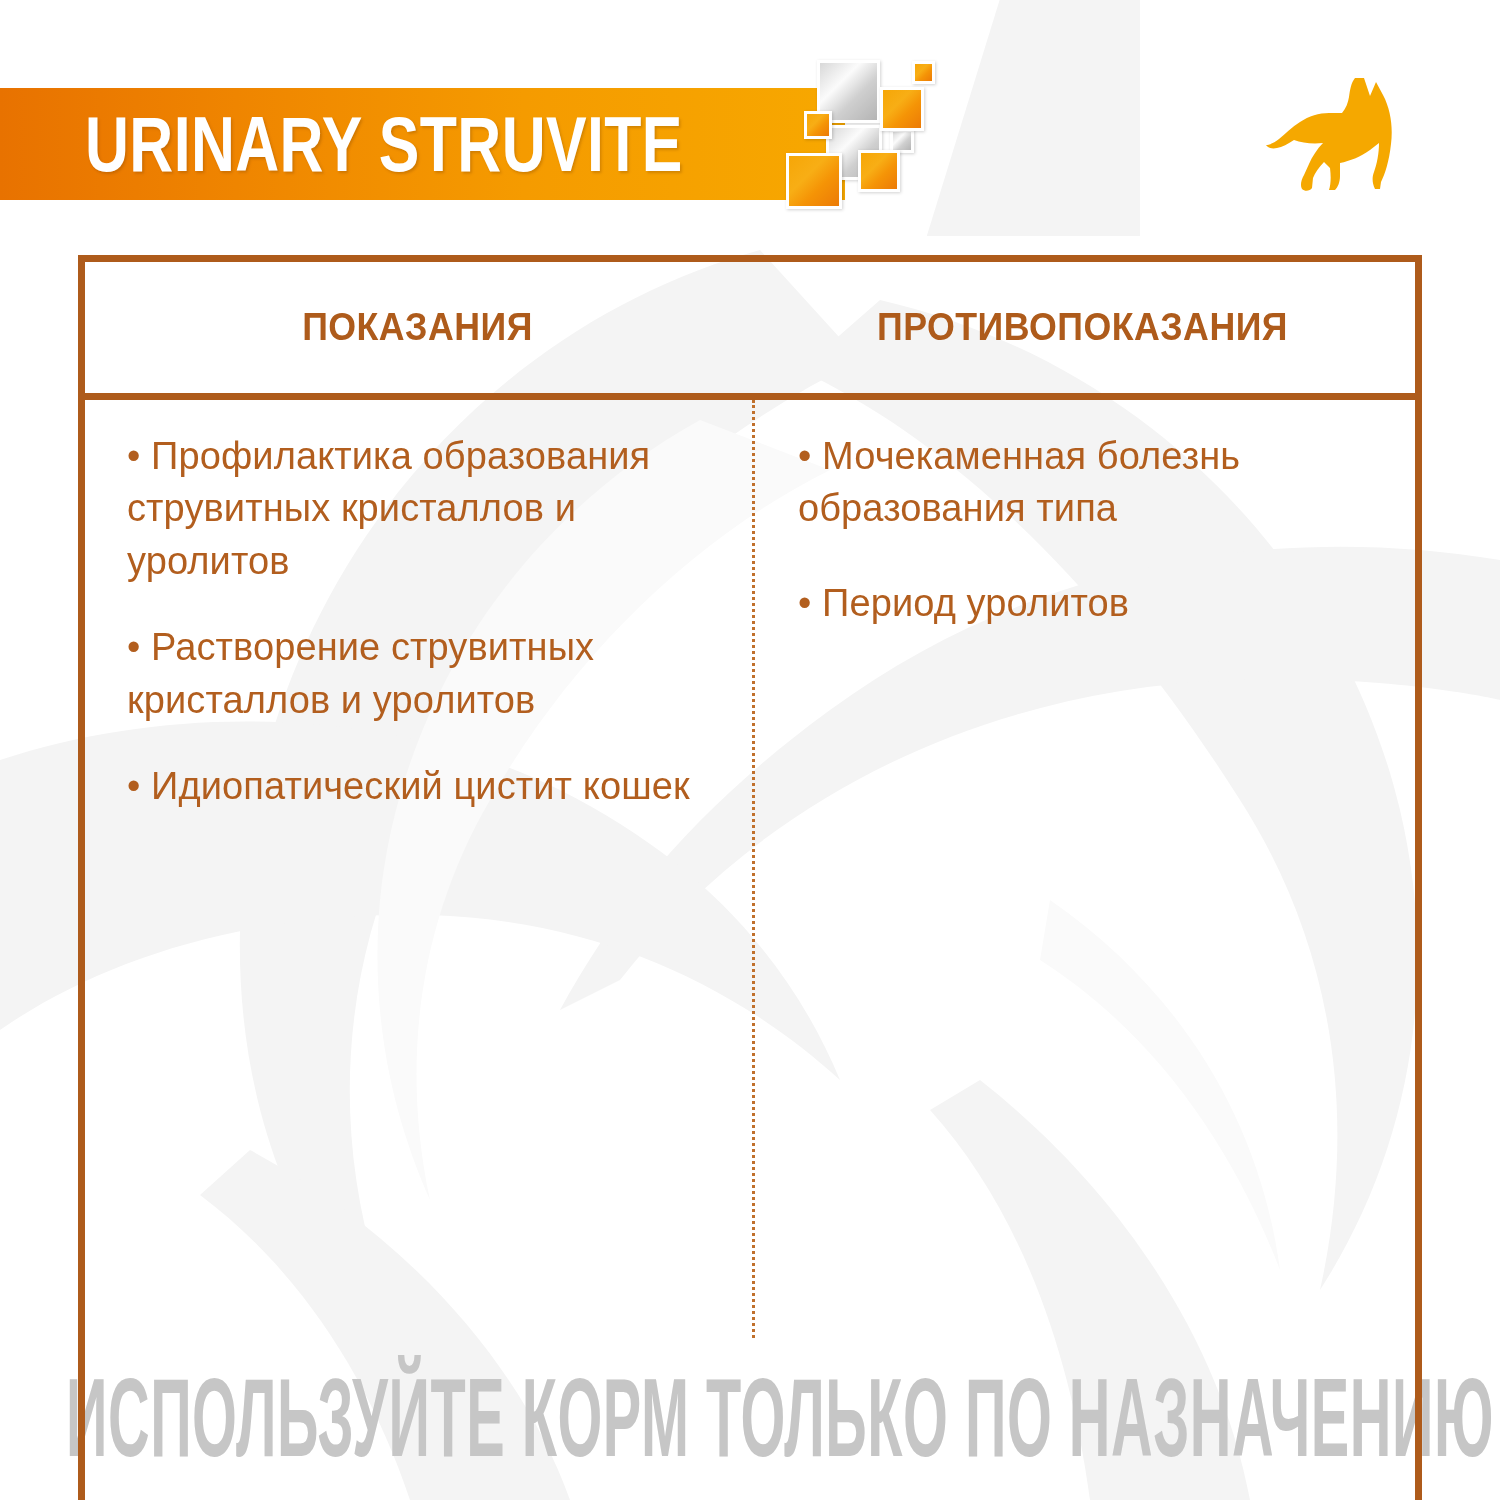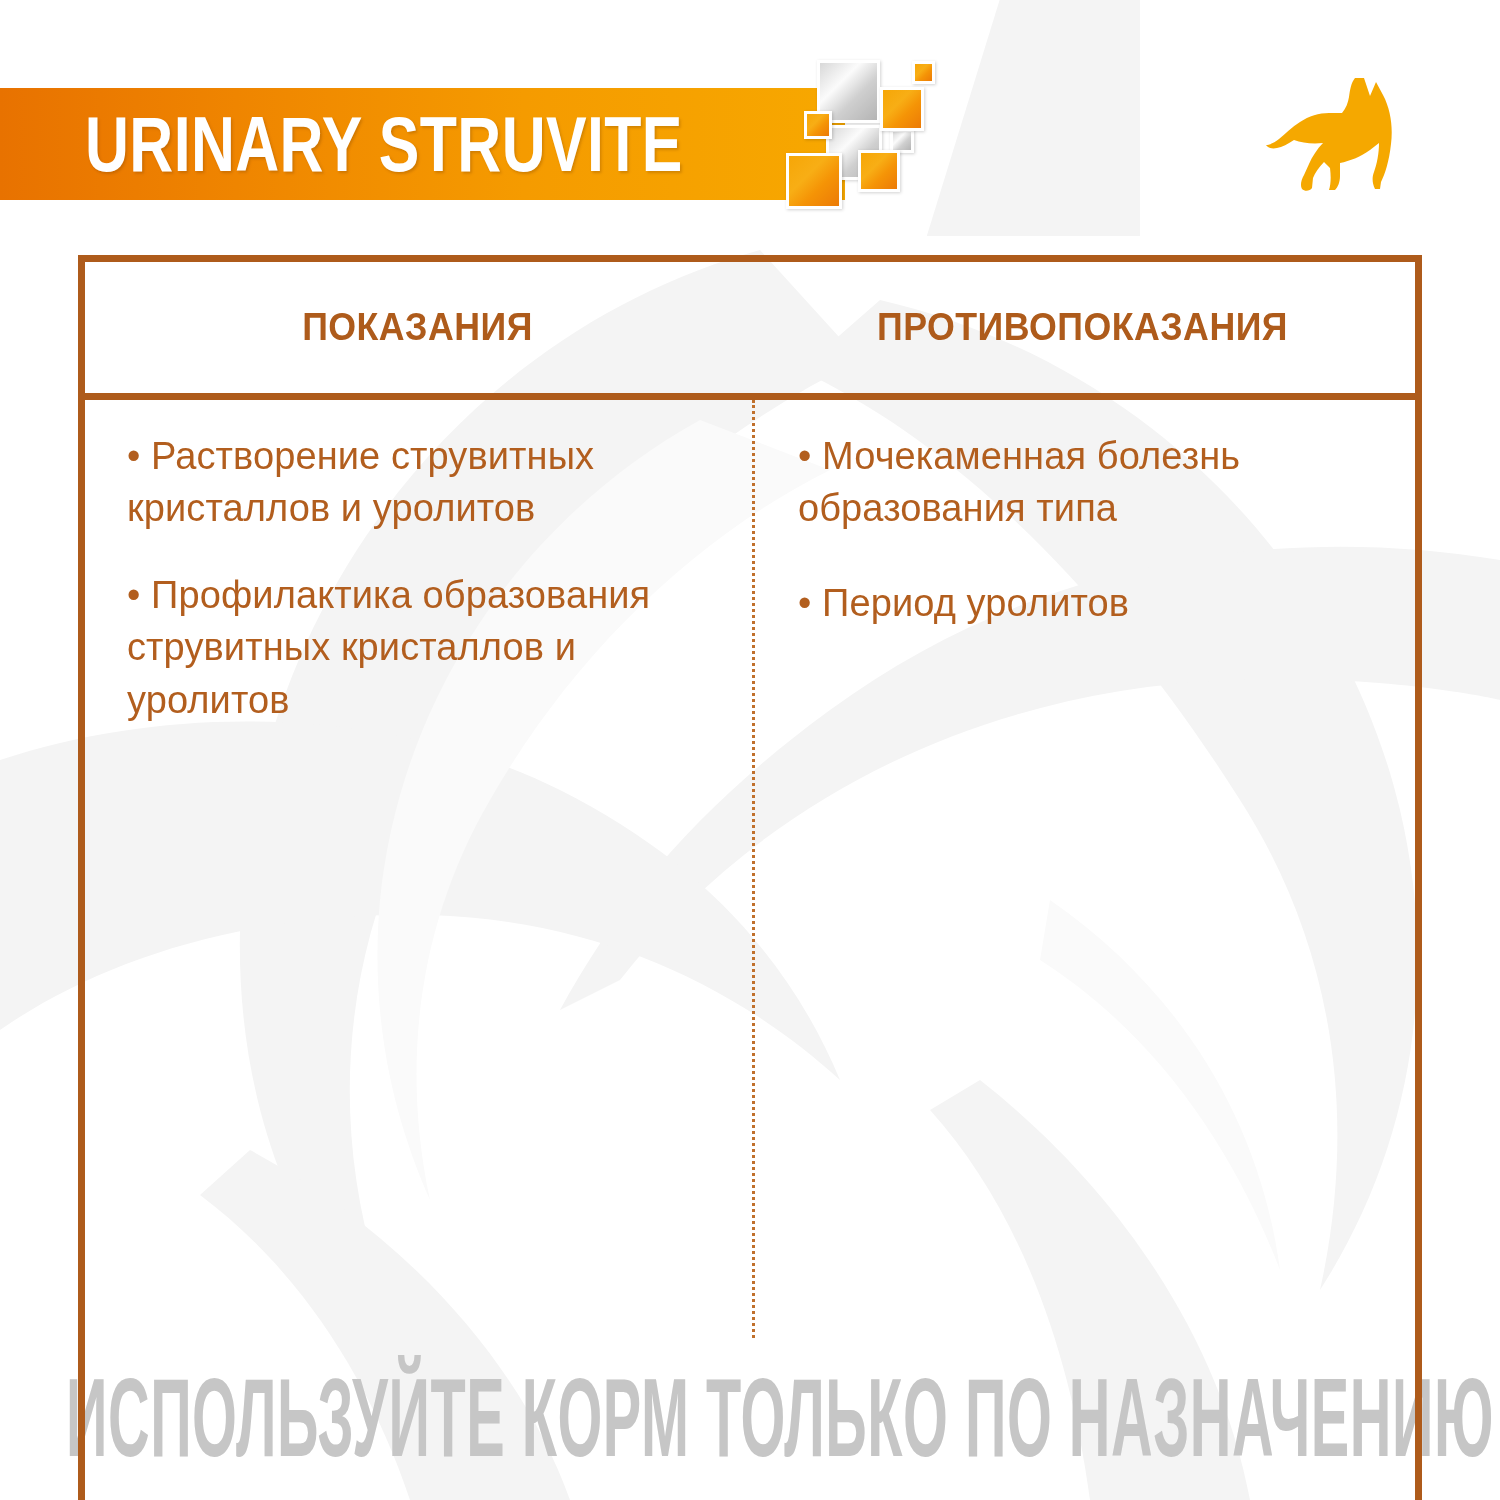--- a/index.html
+++ b/index.html
@@ -204,22 +204,23 @@
 
   <div id="table-head">
     <div class="head-cell">ПОКАЗАНИЯ</div>
     <div class="head-cell">ПРОТИВОПОКАЗАНИЯ</div>
   </div>
 
   <div id="table-body">
     <div id="col-divider"></div>
 
     <div class="body-cell left">
+      <p class="bullet-item">• Профилактика образования струвитных кристаллов и уролитов</p>
       <p class="bullet-item">• Растворение струвитных кристаллов и уролитов</p>
-      <p class="bullet-item">• Профилактика образования струвитных кристаллов и уролитов</p>
+      <p class="bullet-item">• Идиопатический цистит кошек</p>
     </div>
 
     <div class="body-cell right">
       <p class="bullet-item">• Мочекаменная болезнь образования типа</p>
       <p class="bullet-item">• Период уролитов</p>
     </div>
   </div>
 </div>
 
 <div id="footer-note">ИСПОЛЬЗУЙТЕ КОРМ ТОЛЬКО ПО НАЗНАЧЕНИЮ ВРАЧА</div>

